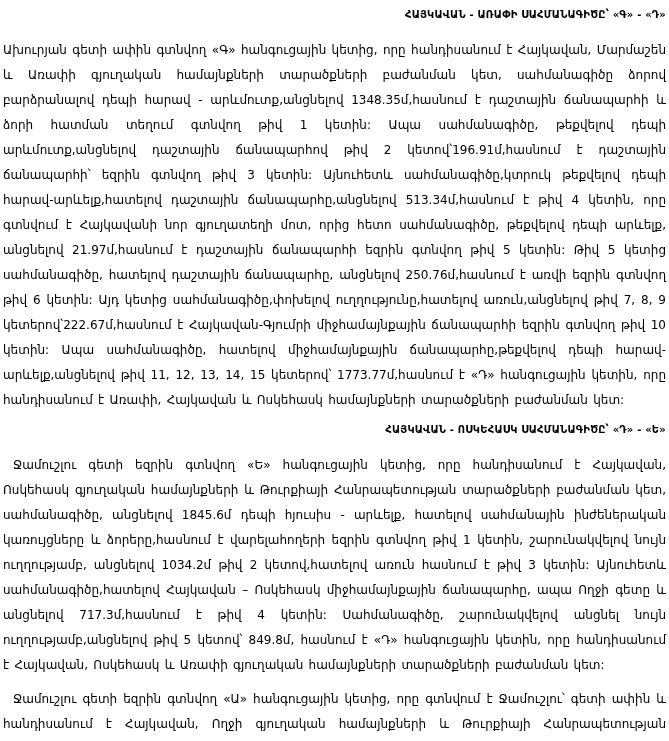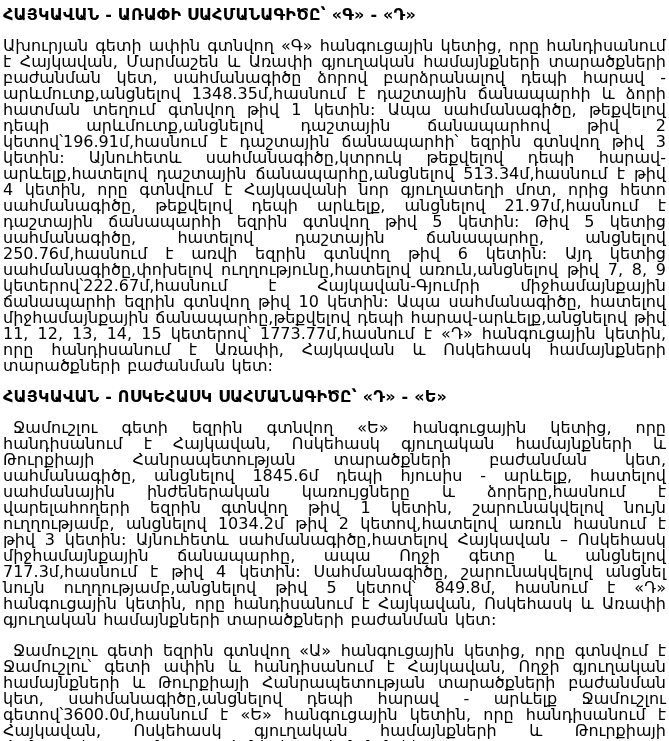--- a/index.html
+++ b/index.html
@@ -16,33 +16,33 @@
     -webkit-font-smoothing: none;
   }
   .page {
     box-sizing: border-box;
     width: 669px;
     height: 741px;
     padding: 7px 3px 0 3px;
     background: #ffffff;
   }
   .section { margin: 0; }
-  .section + .section { margin-top: 15px; }
+  .section + .section { margin-top: 9px; }
   .heading {
-    text-align: left;
+    text-align: right;
     font-weight: 700;
-    font-size: 16px;
+    font-size: 10px;
     line-height: 16px;
     margin: 0 0 15px 0;
     letter-spacing: 0.2px;
     white-space: pre-wrap;
   }
   .para {
-    font-size: 16px;
-    line-height: 16px;
+    font-size: 12px;
+    line-height: 25px;
     text-align: justify;
     margin: 0;
     word-spacing: 1.5px;
   }
   .para + .para { margin-top: 0; }
   .indent-sm { text-indent: 10px; }
   .indent-lg { text-indent: 34px; }
 </style>
 </head>
 <body>

